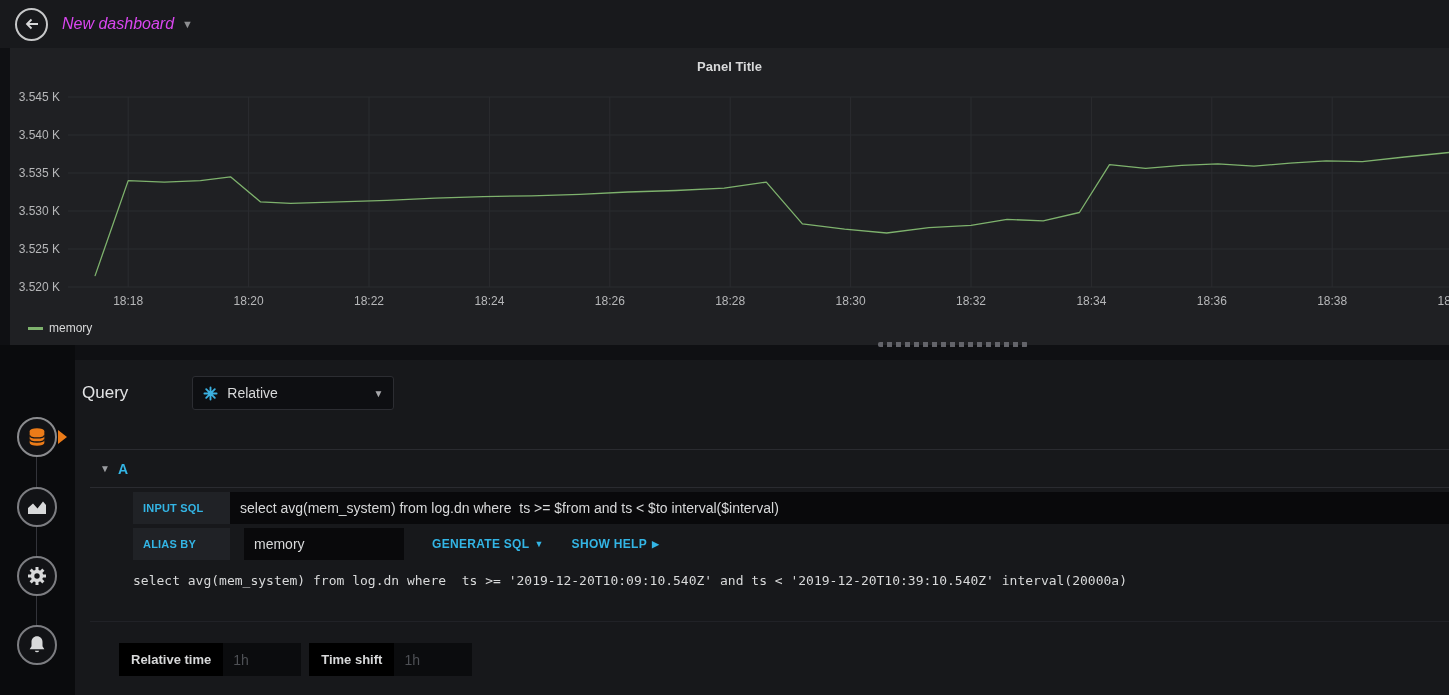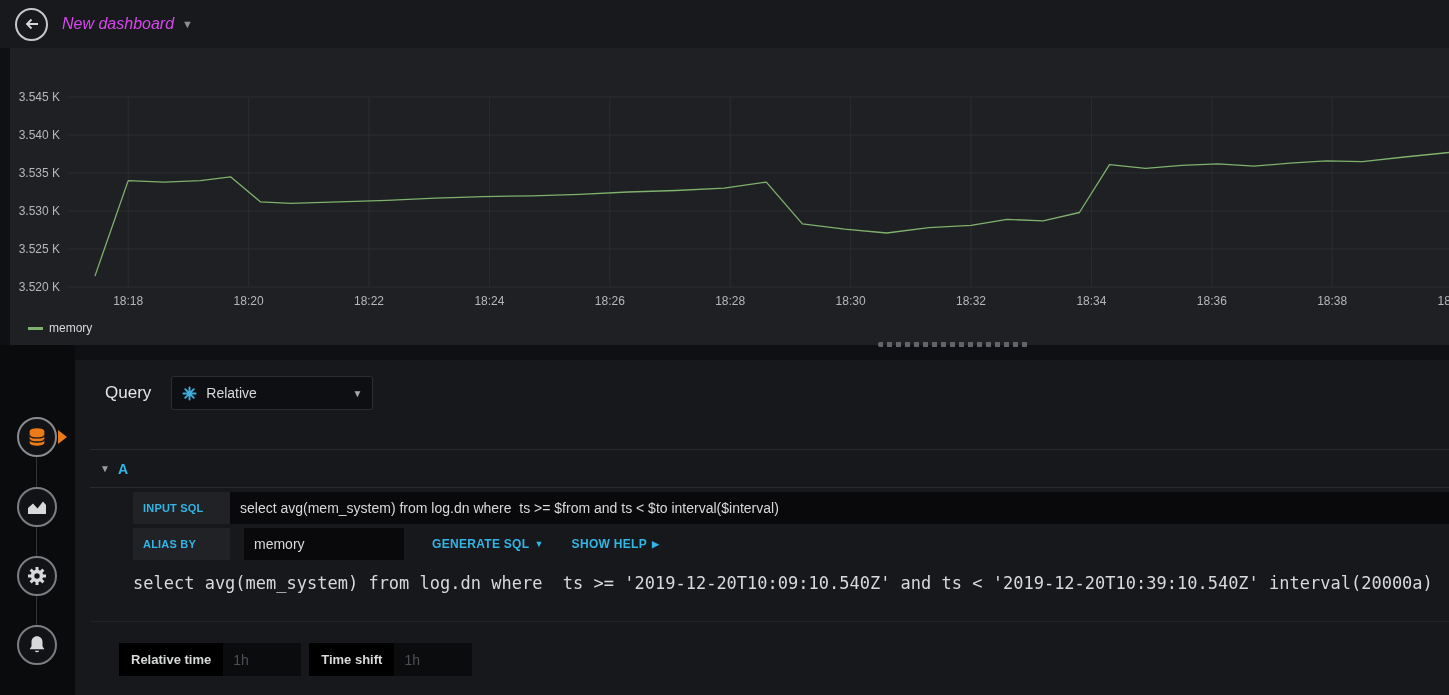--- a/index.html
+++ b/index.html
@@ -41,21 +41,21 @@
   .tab-queries { top:72px; border-color:#8a8b8e; }
   .tab-viz     { top:142px; }
   .tab-general { top:211px; }
   .tab-alert   { top:280px; }
   .active-arrow { position:absolute; left:58px; top:85px; width:0; height:0;
                   border-left:9px solid #eb7b18; border-top:7px solid transparent;
                   border-bottom:7px solid transparent; }
 
   
   .editor { position:absolute; left:75px; top:360px; width:1374px; height:335px; background:#17181b; }
-  .query-head { position:absolute; left:30px; top:16px; display:flex; align-items:center; }
+  .query-head { position:absolute; left:7px; top:16px; display:flex; align-items:center;gap:44px; }
   .query-title { font-size:17px; font-weight:500; color:#e3e4e6; margin-right:20px; }
   .ds-select { width:202px; height:34px; background:#0e0f12; border:1px solid #2c2d32;
                border-radius:3px; display:flex; align-items:center; padding:0 10px; cursor:pointer; }
   .ds-label { color:#d8d9da; font-size:14px; margin-left:9px; flex:1; }
   .ds-caret { color:#a7a8ab; font-size:10px; }
 
   .query-block { position:absolute; left:15px; right:0; top:89px; border-top:1px solid #2a2b30; }
   .ref-row { height:38px; display:flex; align-items:center; gap:8px; padding-left:10px;
              border-bottom:1px solid #2a2b30; cursor:pointer; }
   .ref-caret { color:#9b9da1; font-size:10px; }
@@ -68,21 +68,21 @@
                  letter-spacing:.2px; flex:none; }
   .sql-input { flex:1; height:32px; background:#09090b; border:0; color:#d8d9da;
                font-size:14px; padding:0 10px; outline:none; }
   .alias-input { width:160px; height:32px; background:#09090b; border:0; color:#d8d9da;
                  font-size:14px; padding:0 10px; outline:none; }
   .link-btn { background:none; border:0; color:#33b5e5; font-size:12px; font-weight:bold;
               margin-left:14px; cursor:pointer; display:flex; align-items:center; gap:5px;
               letter-spacing:.3px; font-family:"Liberation Sans",sans-serif; }
   .link-caret { font-size:9px; }
 
-  .gen-sql { position:absolute; left:58px; top:213px; color:#d8d9da; font-size:17px;
+  .gen-sql { position:absolute; left:58px; top:213px; color:#d8d9da; font-size:13px;
              font-family:"DejaVu Sans Mono", monospace; white-space:pre; }
 
   .divider2 { position:absolute; left:15px; right:0; top:261px; height:1px; background:#212227; }
 
   .time-row { position:absolute; left:44px; top:283px; display:flex; align-items:center; }
   .time-group { display:flex; align-items:center; }
   .time-group + .time-group { margin-left:8px; }
   .time-label { height:33px; background:#000000; color:#d8d9da; font-size:13px; font-weight:bold;
                 display:flex; align-items:center; padding:0 12px; }
   .time-input { width:78px; height:33px; background:#0b0c0e; border:0; color:#d8d9da;
@@ -98,20 +98,21 @@
       <path d="M14 8 H3 M7.5 3.5 L3 8 l4.5 4.5" stroke="#d8d9da" stroke-width="1.8" fill="none"></path>
     </svg>
   </button>
   <div class="dash-title-wrap">
     <span class="dash-title">New dashboard</span>
     <span class="caret-down">▼</span>
   </div>
 </div>
 
 <div class="panel">
+  <div class="panel-title">Panel Title</div>
   <svg id="chart" width="1439" height="235">
       <line x1="58" x2="1439" y1="9.0" y2="9.0" stroke="#2b2c30" stroke-width="1"></line>
       <text x="50" y="13.0" text-anchor="end">3.545 K</text>
       <line x1="58" x2="1439" y1="47.0" y2="47.0" stroke="#2b2c30" stroke-width="1"></line>
       <text x="50" y="51.0" text-anchor="end">3.540 K</text>
       <line x1="58" x2="1439" y1="85.0" y2="85.0" stroke="#2b2c30" stroke-width="1"></line>
       <text x="50" y="89.0" text-anchor="end">3.535 K</text>
       <line x1="58" x2="1439" y1="123.0" y2="123.0" stroke="#2b2c30" stroke-width="1"></line>
       <text x="50" y="127.0" text-anchor="end">3.530 K</text>
       <line x1="58" x2="1439" y1="161.0" y2="161.0" stroke="#2b2c30" stroke-width="1"></line>

